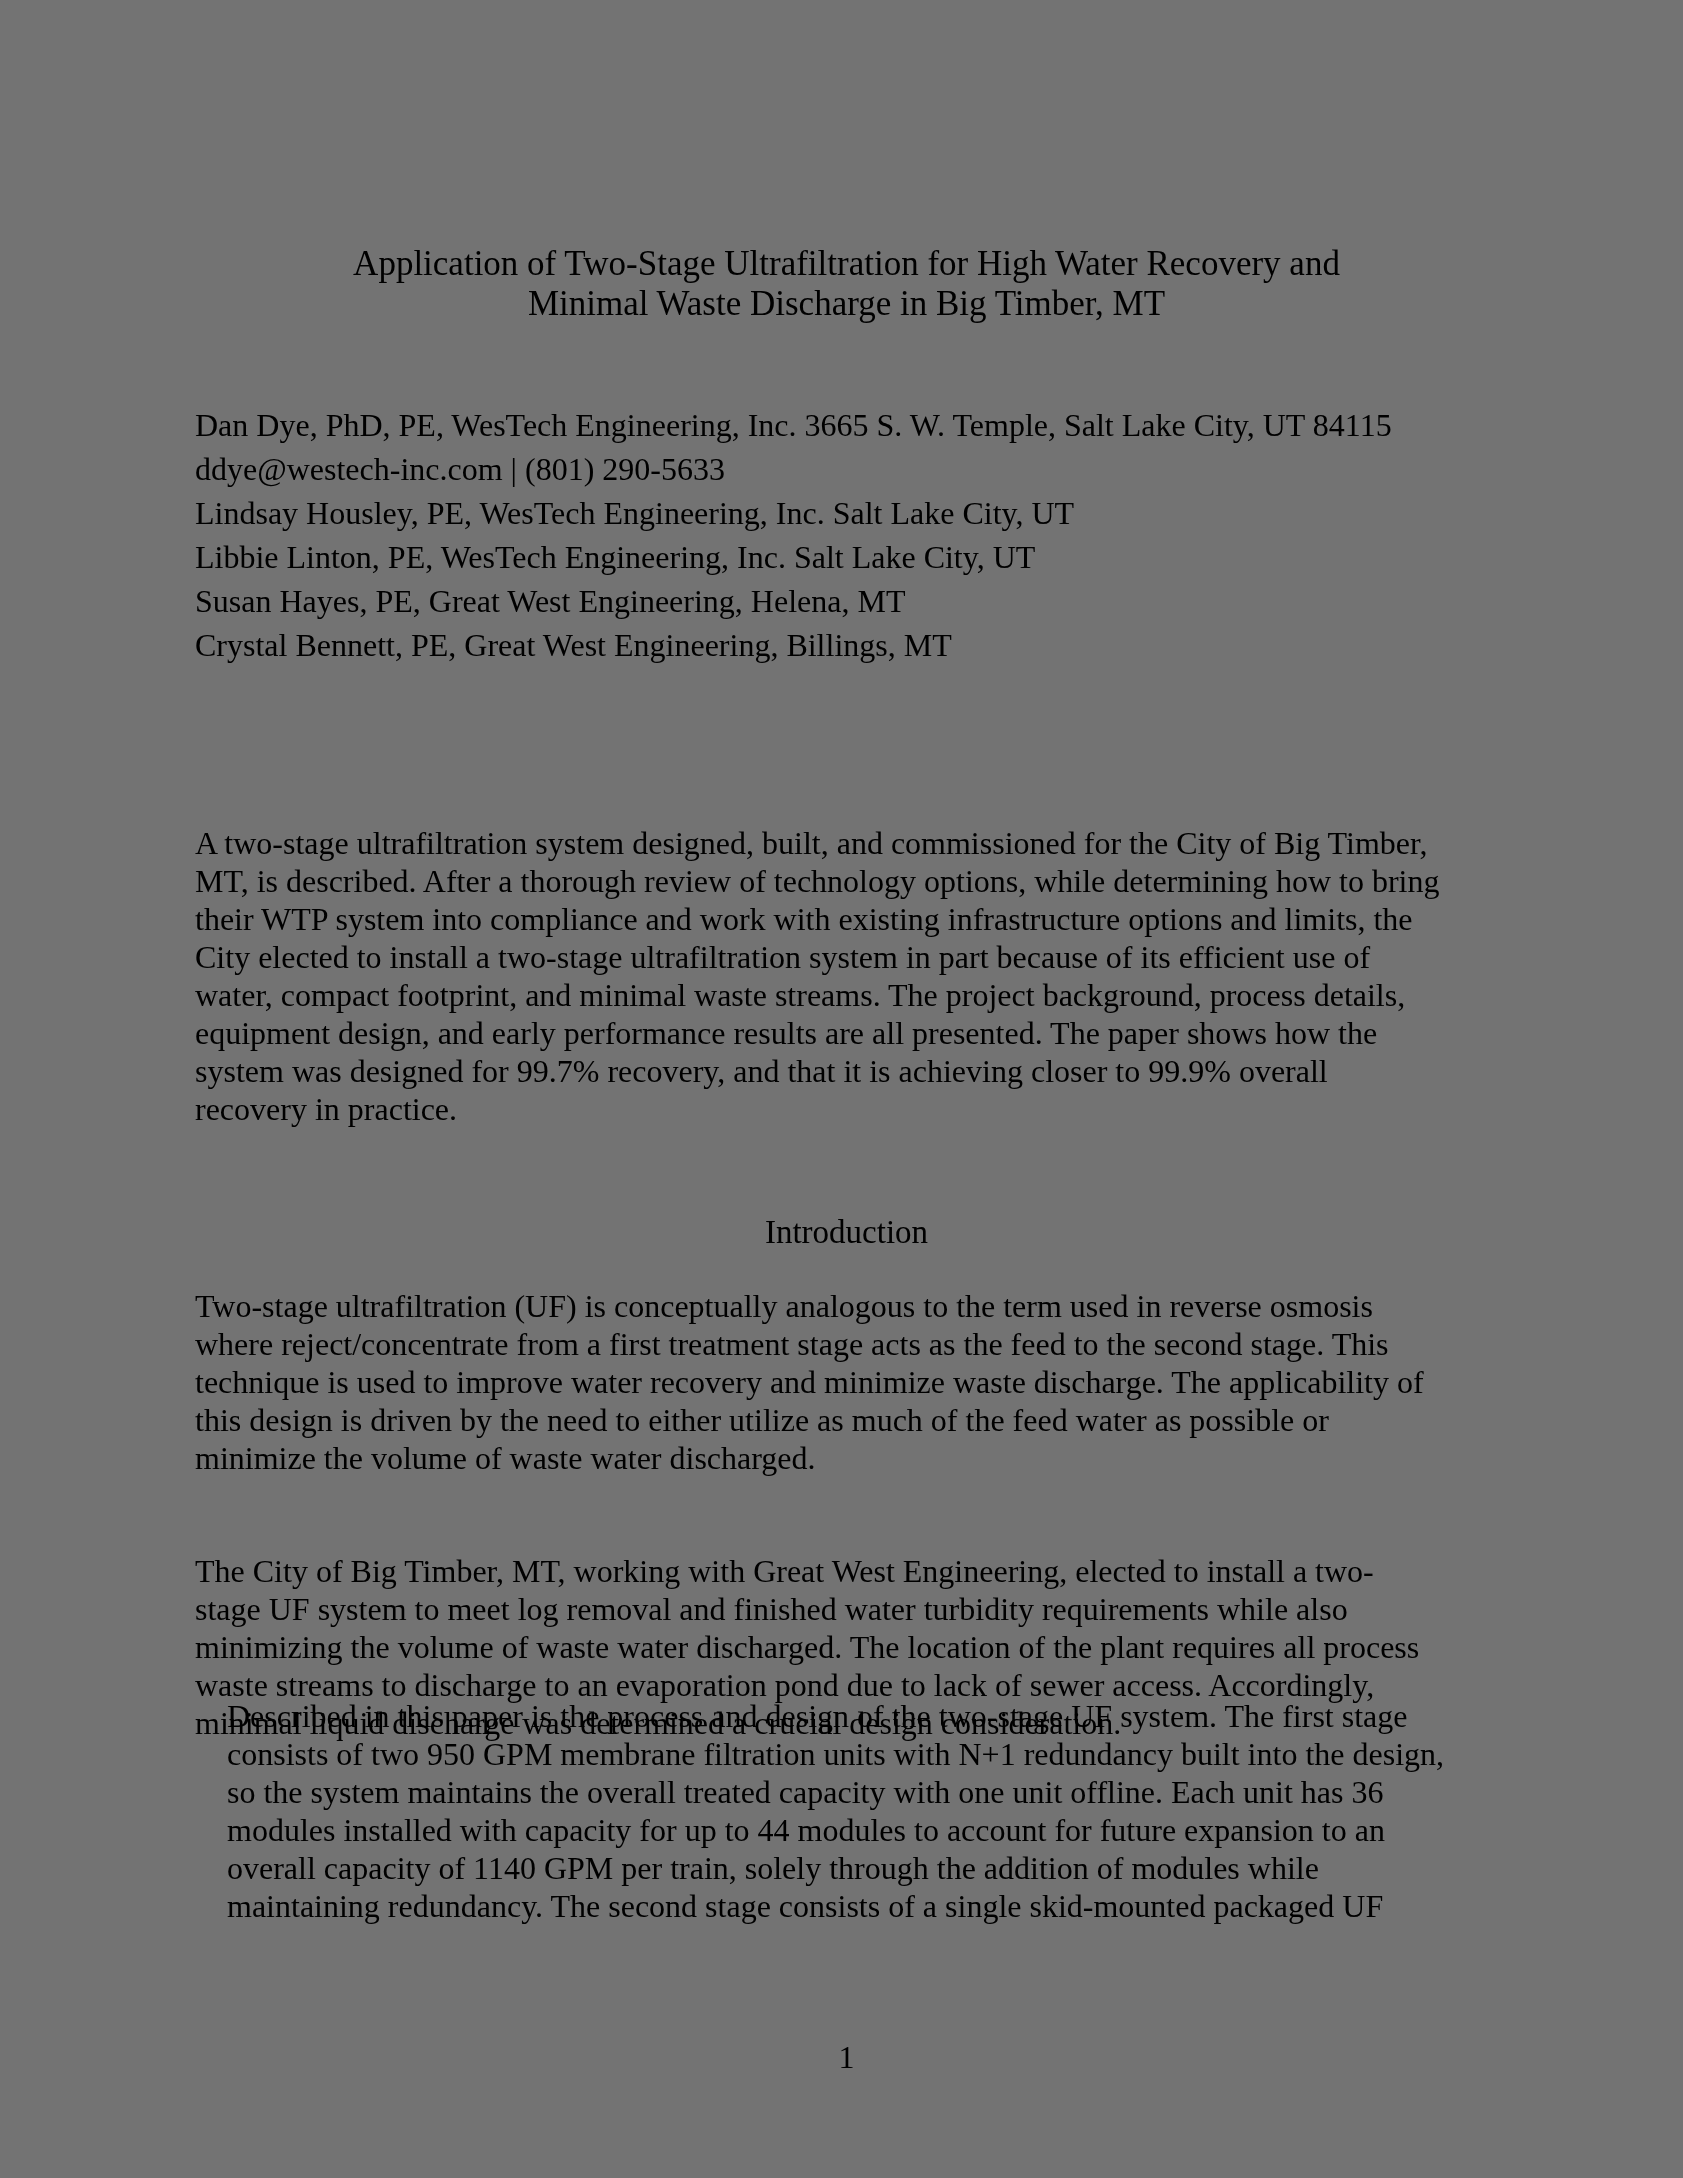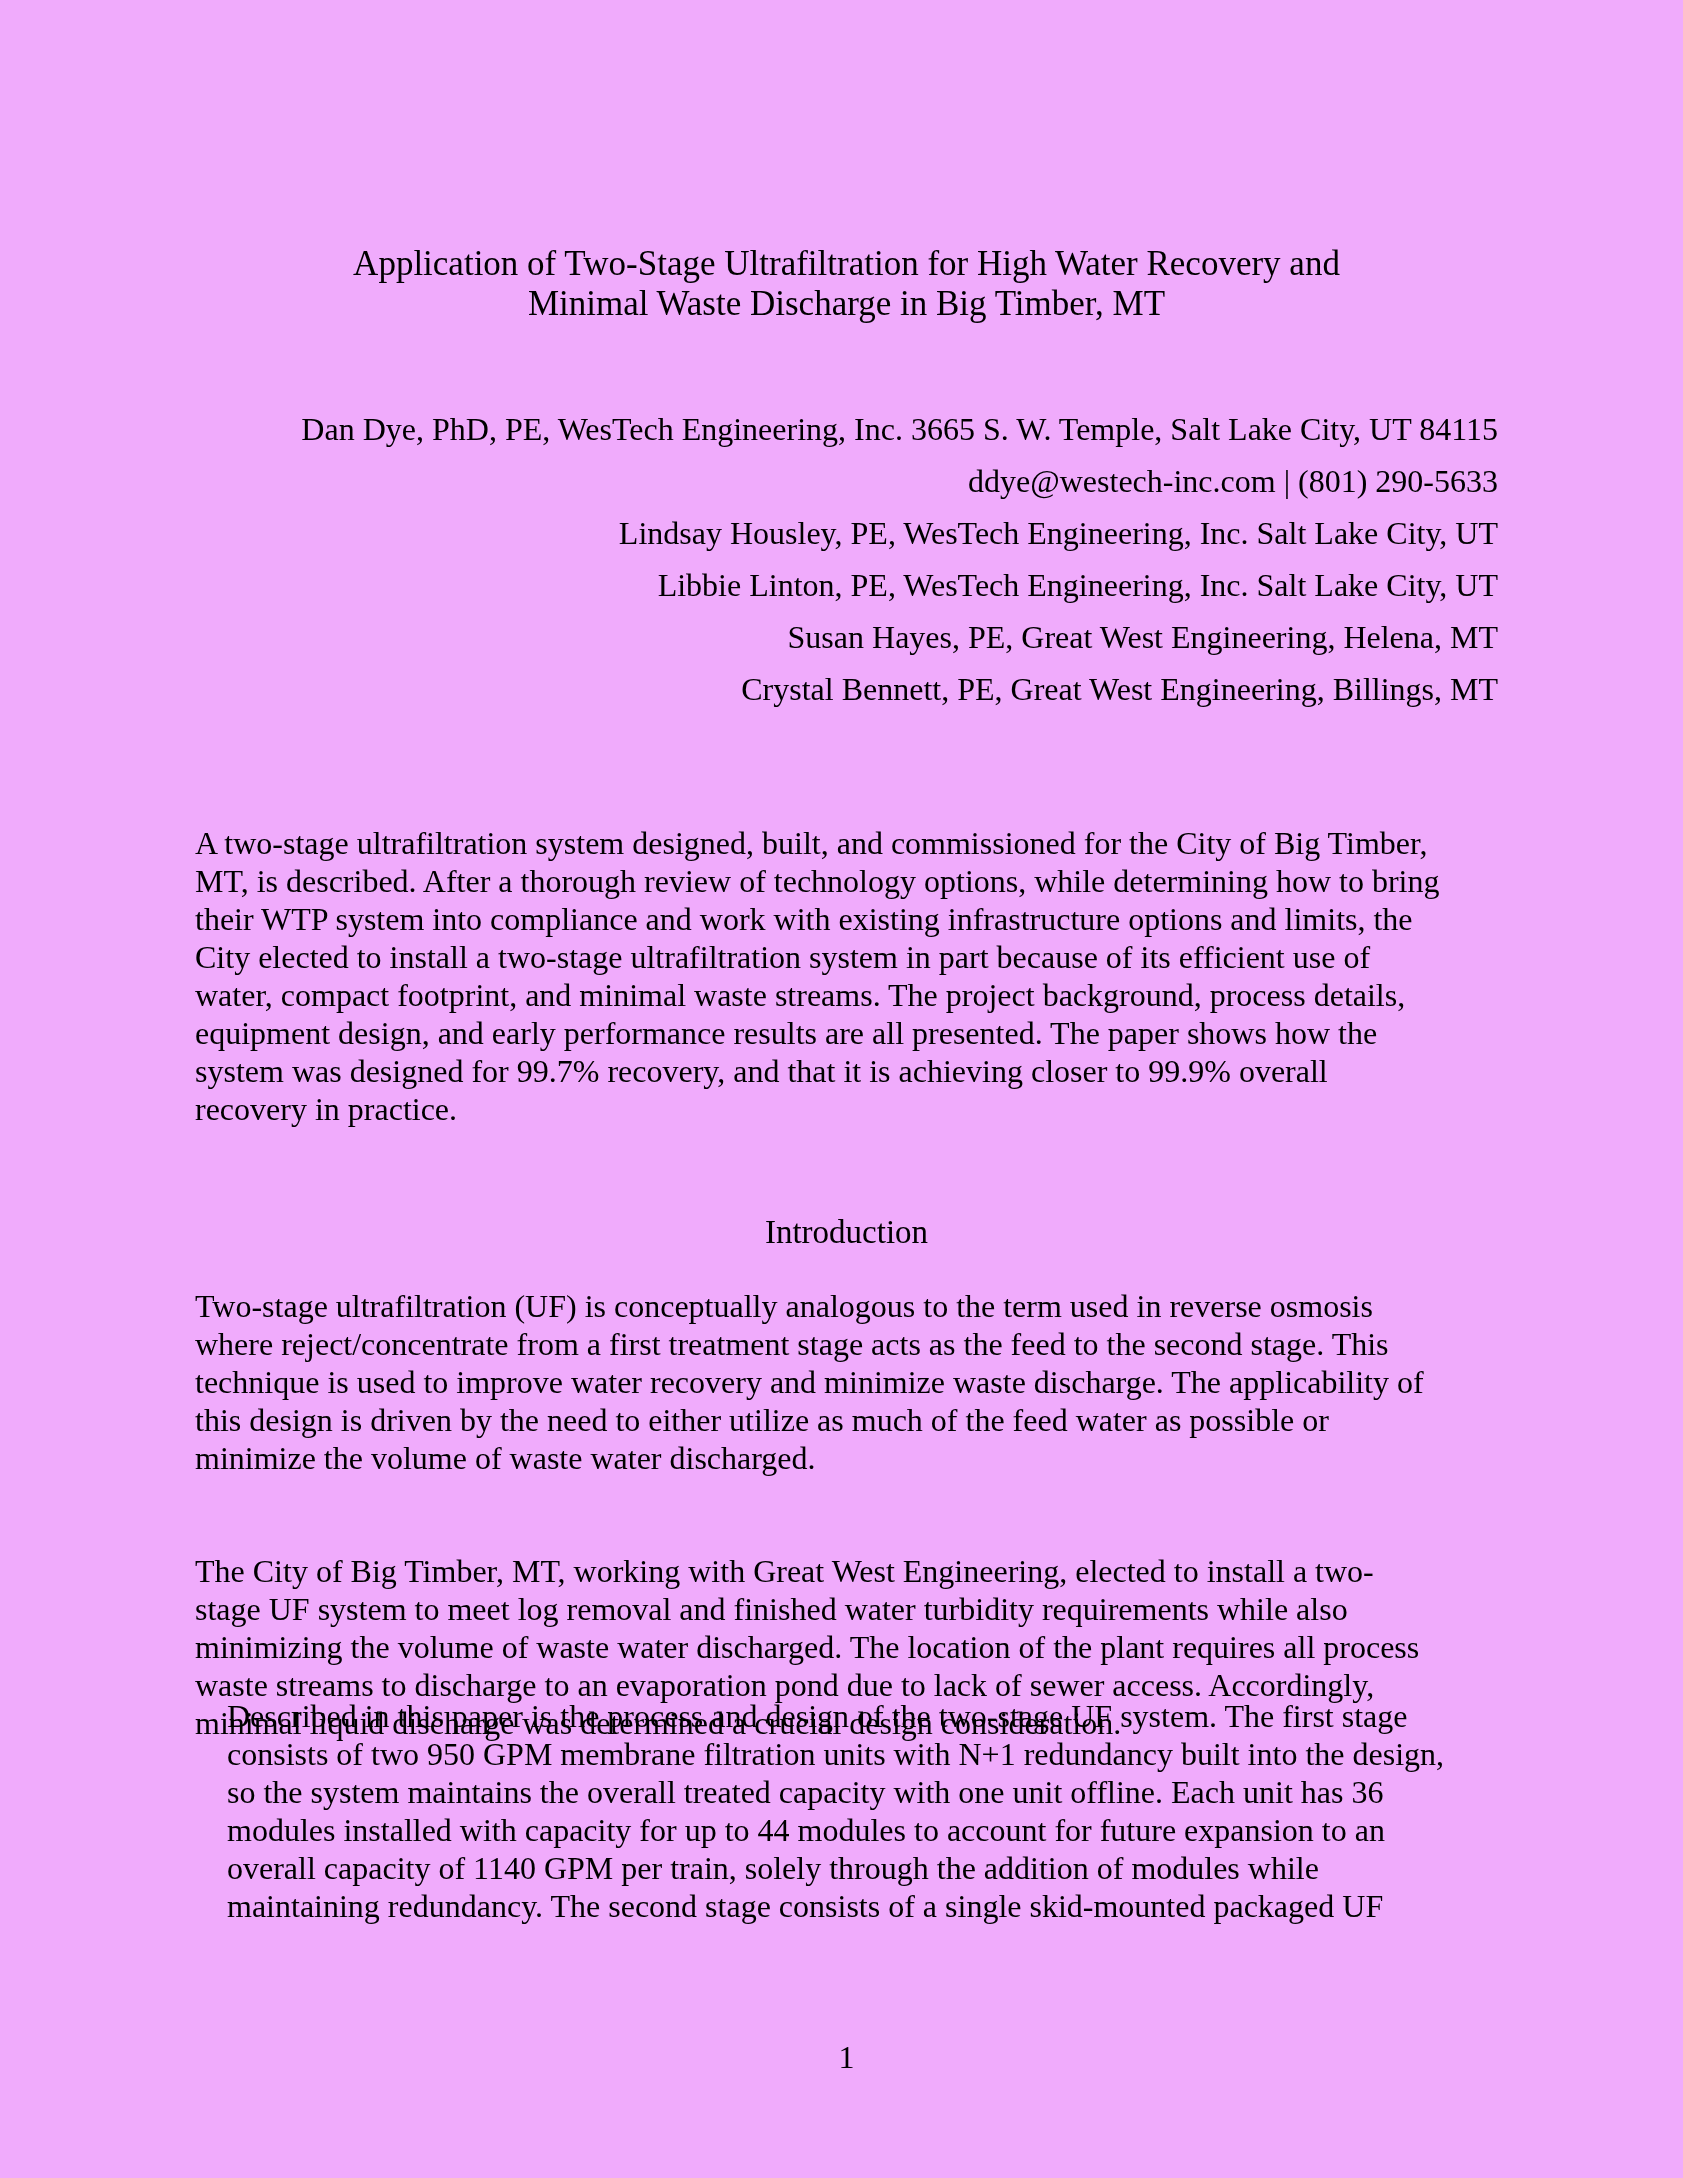--- a/index.html
+++ b/index.html
@@ -4,42 +4,42 @@
 <style>
   html, body {
     margin: 0;
     padding: 0;
     background: #ffffff;
   }
   .page {
     position: relative;
     width: 1683px;
     height: 2178px;
-    background: #f0abfc;
+    background: #737373;
     color: #000000;
     font-family: "Liberation Serif", "DejaVu Serif", serif;
     overflow: hidden;
   }
   .content-block {
     position: absolute;
     left: 195px;
     width: 1303px;
   }
   .paper-title {
     top: 244px;
     text-align: center;
     font-size: 35px;
     line-height: 40px;
     white-space: pre-line;
   }
   .author-block {
     top: 403px;
-    text-align: right;
+    text-align: left;
     font-size: 32px;
-    line-height: 52px;
+    line-height: 44px;
     white-space: pre-line;
   }
   .section-heading {
     text-align: center;
     font-size: 33px;
     line-height: 38px;
   }
   .heading-abstract { top: 751px; }
   .heading-introduction { top: 1213px; }
   .body-para {

